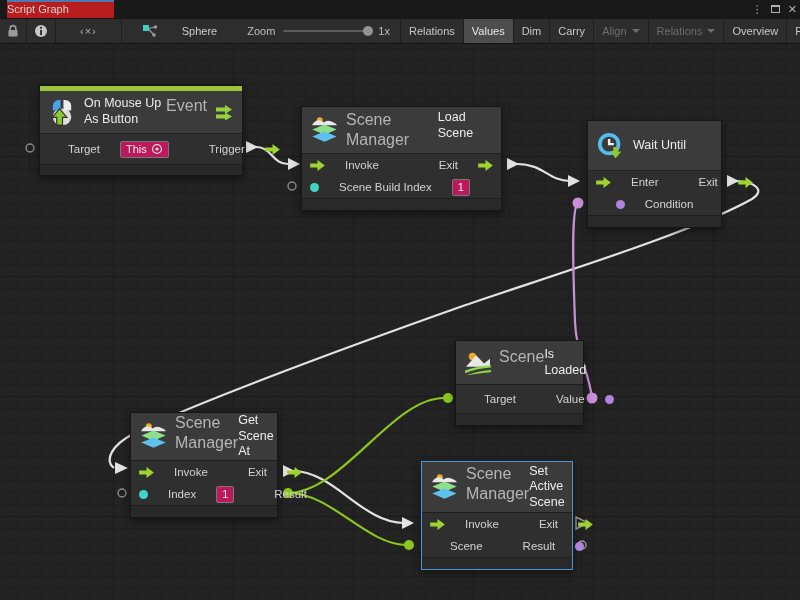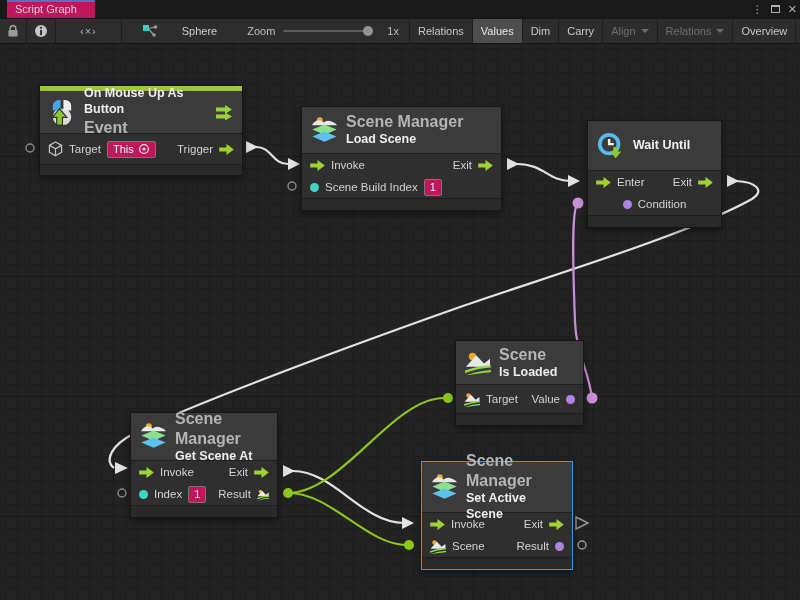--- a/index.html
+++ b/index.html
@@ -2,66 +2,66 @@
 <html><head>
 <meta charset="utf-8">
 <style>
   * { box-sizing: border-box; margin: 0; padding: 0; }
   html,body { width:800px; height:600px; overflow:hidden; background:#191919;
     font-family:"Liberation Sans", sans-serif; }
   .window { position:relative; width:800px; height:600px; background:#191919; }
 
   
   .tabbar { position:absolute; top:0; left:0; width:800px; height:18px; background:#191919; }
-  .tab { position:absolute; left:7px; top:0; width:88px; height:18px; background:#be185d;
-    border-top:2px solid #4a7ab5; color:#d4d4d4; font-size:11px; line-height:15px; padding-left:8px; }
+  .tab { position:absolute; left:7px; top:0; width:107px; height:18px; background:#b91c1c;
+    border-top:2px solid #4a7ab5; color:#d4d4d4; font-size:11px; line-height:15px; padding-left:0; }
   .winctl { position:absolute; right:3px; top:0; height:18px; display:flex; align-items:center; gap:8px; color:#b0b0b0; }
   .winctl .glyph { font-size:11px; line-height:18px; }
   .maxbox { display:inline-block; width:9px; height:8px; border:1px solid #b0b0b0; border-top-width:2px; }
 
   
   .toolbar { position:absolute; top:18px; left:0; width:800px; height:26px; background:#2d2d2d;
     border-top:1px solid #151515; border-bottom:1px solid #141414; display:flex; align-items:stretch;
     color:#c8c8c8; font-size:11px; }
   .tbtn { display:flex; align-items:center; justify-content:center; padding:0 8px; border-right:1px solid #1e1e1e; white-space:nowrap; }
   .tbtn.active { background:#4d4d4d; color:#e8e8e8; }
   .tbtn.disabled { color:#6e6e6e; }
   .tbtn.iconbtn { padding:0 7px; }
   .tbtn.codebtn { padding:0 24px; color:#b4b4b4; font-size:11px; letter-spacing:1px; }
   .toolgap { flex:0 0 auto; display:flex; align-items:center; }
   .graphname { display:flex; align-items:center; gap:24px; margin-left:20px; color:#cfcfcf; }
   .zoomgroup { display:flex; align-items:center; margin-left:30px; margin-right:10px; }
   .zoomlabel { color:#bdbdbd; margin-right:8px; }
   .slider { position:relative; width:88px; height:2px; background:#5c5c5c; border-radius:1px; }
   .knob { position:absolute; right:-2px; top:-4px; width:10px; height:10px; border-radius:50%; background:#929292; }
-  .zoomval { margin-left:16px; color:#bdbdbd; }
+  .zoomval { margin-left:7px; color:#bdbdbd; }
   .rightbtns { display:flex; align-items:stretch; border-left:1px solid #1e1e1e; margin-left:auto; }
   .caret { display:inline-block; width:0; height:0; border-left:4px solid transparent; border-right:4px solid transparent;
     border-top:4px solid #6e6e6e; margin-left:5px; }
 
   
   .canvas { position:absolute; top:44px; left:0; width:800px; height:556px; background-color:#232323;
     background-image:
       linear-gradient(#1a1a1a 1px, transparent 1px),
       linear-gradient(90deg,#1a1a1a 1px, transparent 1px),
       linear-gradient(#1e1e1e 1px, transparent 1px),
       linear-gradient(90deg,#1e1e1e 1px, transparent 1px);
     background-size:120px 120px,120px 120px,12px 12px,12px 12px;
     background-position:-7px -8px; overflow:hidden; }
   svg.wires { position:absolute; left:0; top:0; }
 
   
   .node { position:absolute; background:#2f2f2f; border:1px solid #161616; box-shadow:0 3px 8px rgba(0,0,0,.45); }
   .node.selected { border:1px solid #4f93d2; }
   .eventbar { height:5px; background:#9dc53a; }
   .nhead { background:#3b3b3b; display:flex; align-items:center; gap:8px; padding:0 9px; border-bottom:1px solid #1f1f1f; }
-  .ntitles { display:flex; flex-direction:column; justify-content:space-between; line-height:1.25; flex:1; min-width:0;font-weight:bold; }
+  .ntitles { display:flex; flex-direction:row; justify-content:space-between; line-height:1.25; flex:1; min-width:0; }
   .ncat { font-size:16px; color:#b5b5b5; }
   .ntitle { font-size:12.5px; color:#ededed; }
-  .nrow { display:flex; align-items:center; gap:6px; padding:0 8px; }
+  .nrow { display:flex; align-items:center; gap:20px; padding:0 8px; }
   .spacer { flex:1; }
   .plabel { font-size:11.5px; color:#d2d2d2; white-space:nowrap; }
   .nfooter { background:#292929; border-top:1px solid #1d1d1d; }
   .dot { width:9px; height:9px; border-radius:50%; flex:0 0 auto; }
   .dot.teal { background:#40d6c3; }
   .dot.purple { background:#b283de; }
   .chip { background:#be185d; border:1px solid #787878; border-radius:2px; padding:0 5px; height:17px;
     display:inline-flex; align-items:center; gap:4px; font-size:11px; color:#f0f0f0; }
   .parrow { flex:0 0 auto; display:flex; }
 </style>

